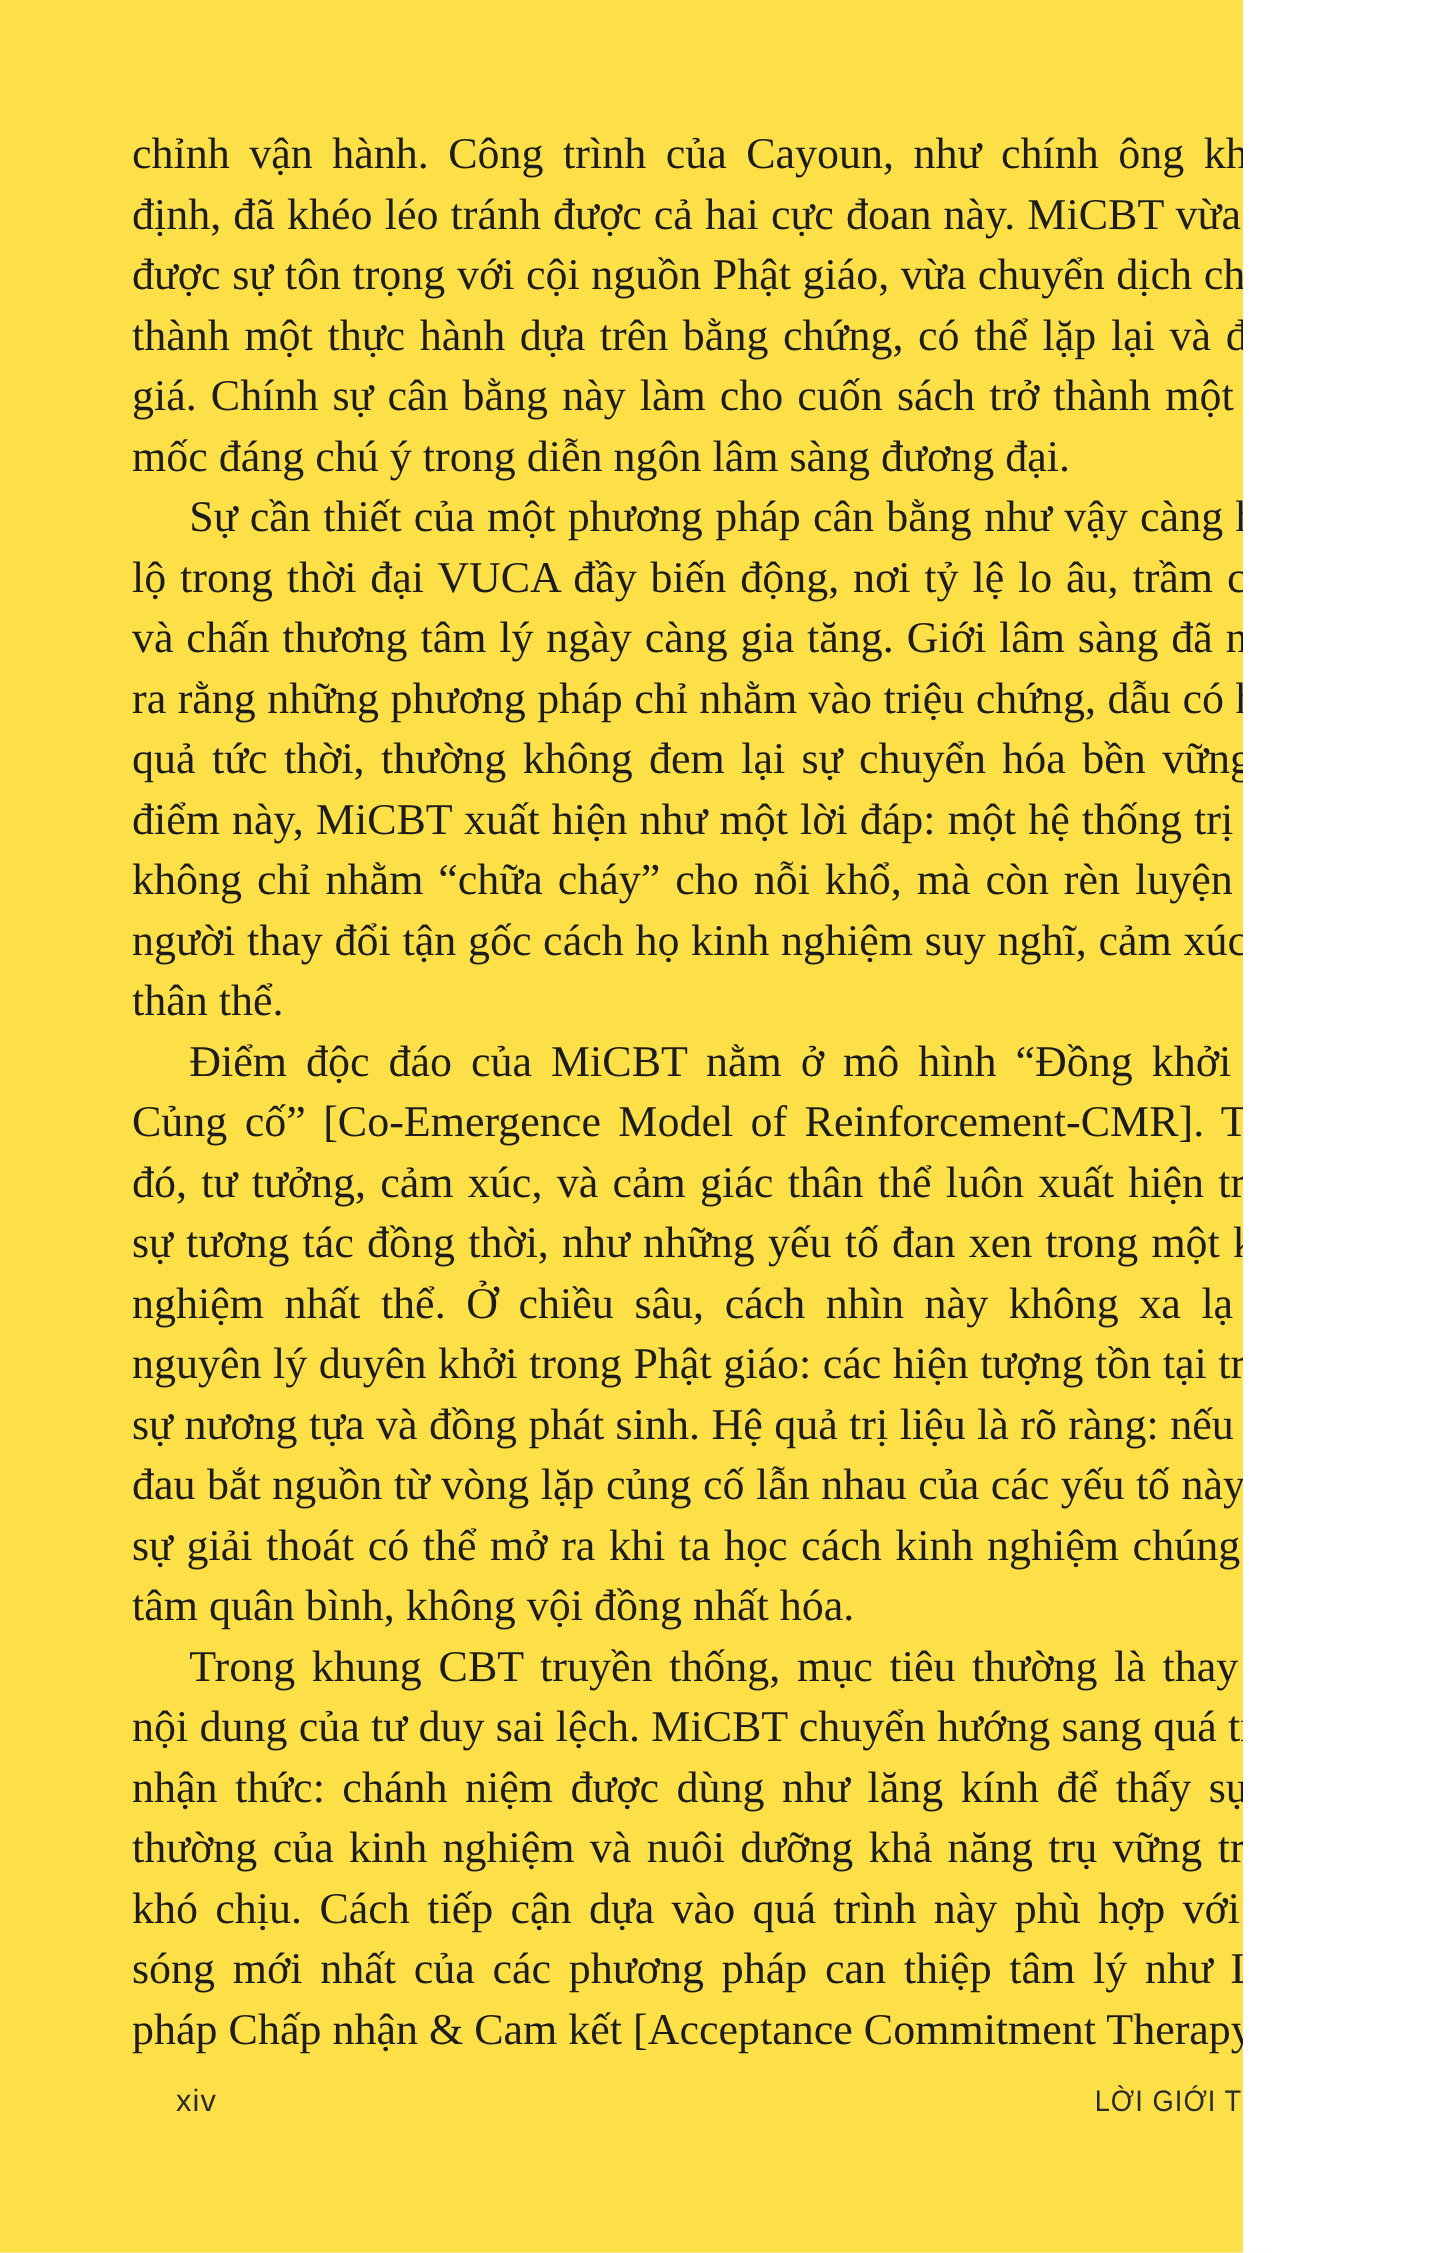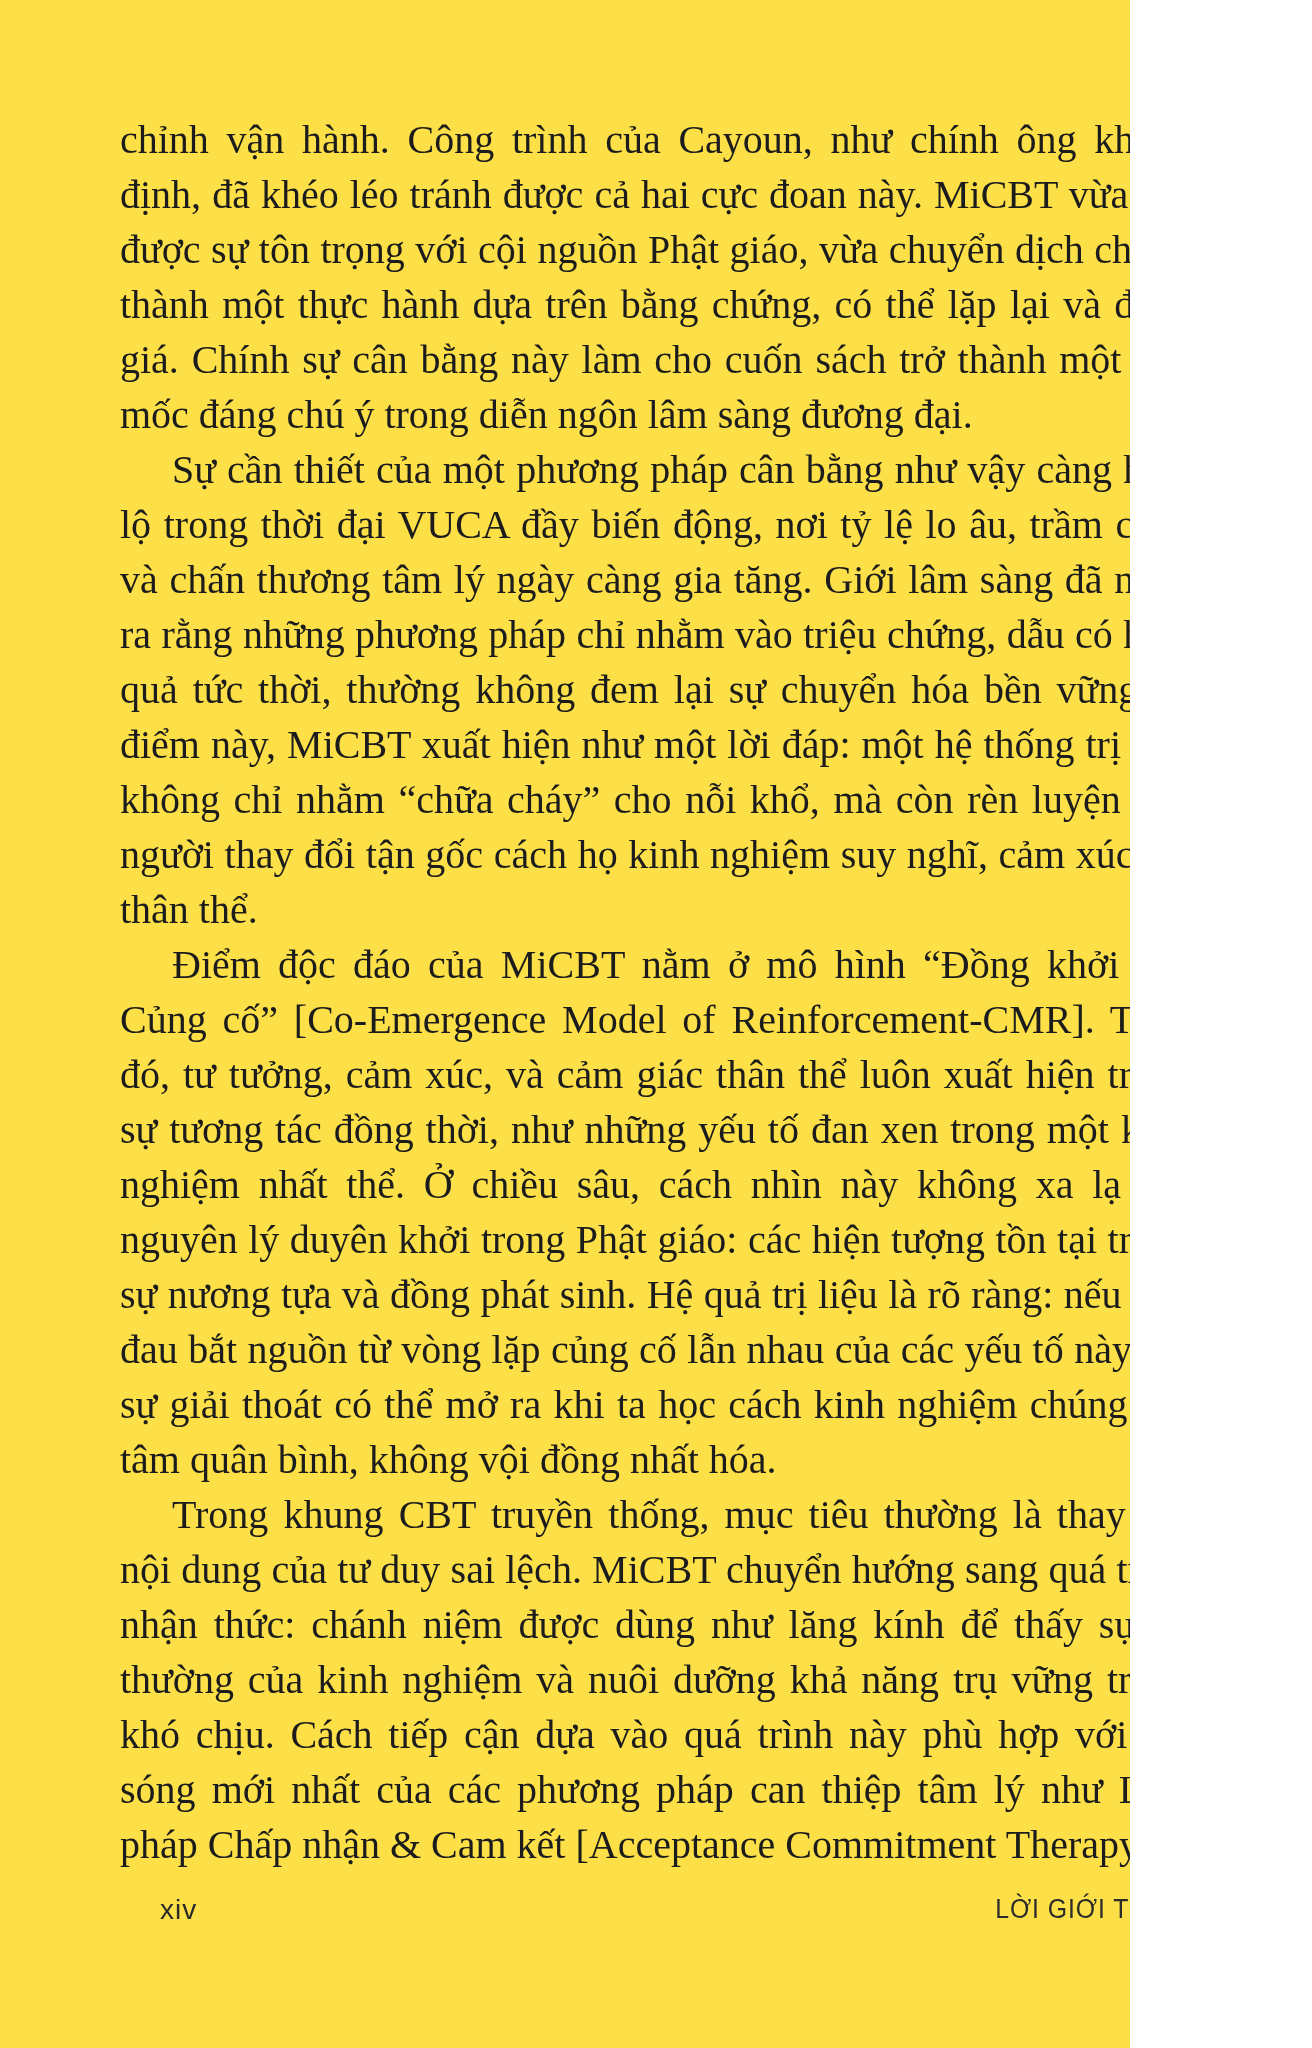--- a/index.html
+++ b/index.html
@@ -32,21 +32,21 @@
   .text-block p.indent {
     text-indent: 52px;
   }
   .footer {
     position: absolute;
     left: 120px;
     top: 1894px;
     width: 1072px;
     display: flex;
     justify-content: space-between;
-    align-items: flex-start;
+    align-items: center;
     font-family: "Liberation Sans", "DejaVu Sans", sans-serif;
     color: #2b2b2b;
   }
   .footer .page-number {
     font-size: 28px;
     letter-spacing: 1px;
     padding-left: 40px;
   }
   .footer .section-title {
     font-size: 27px;

